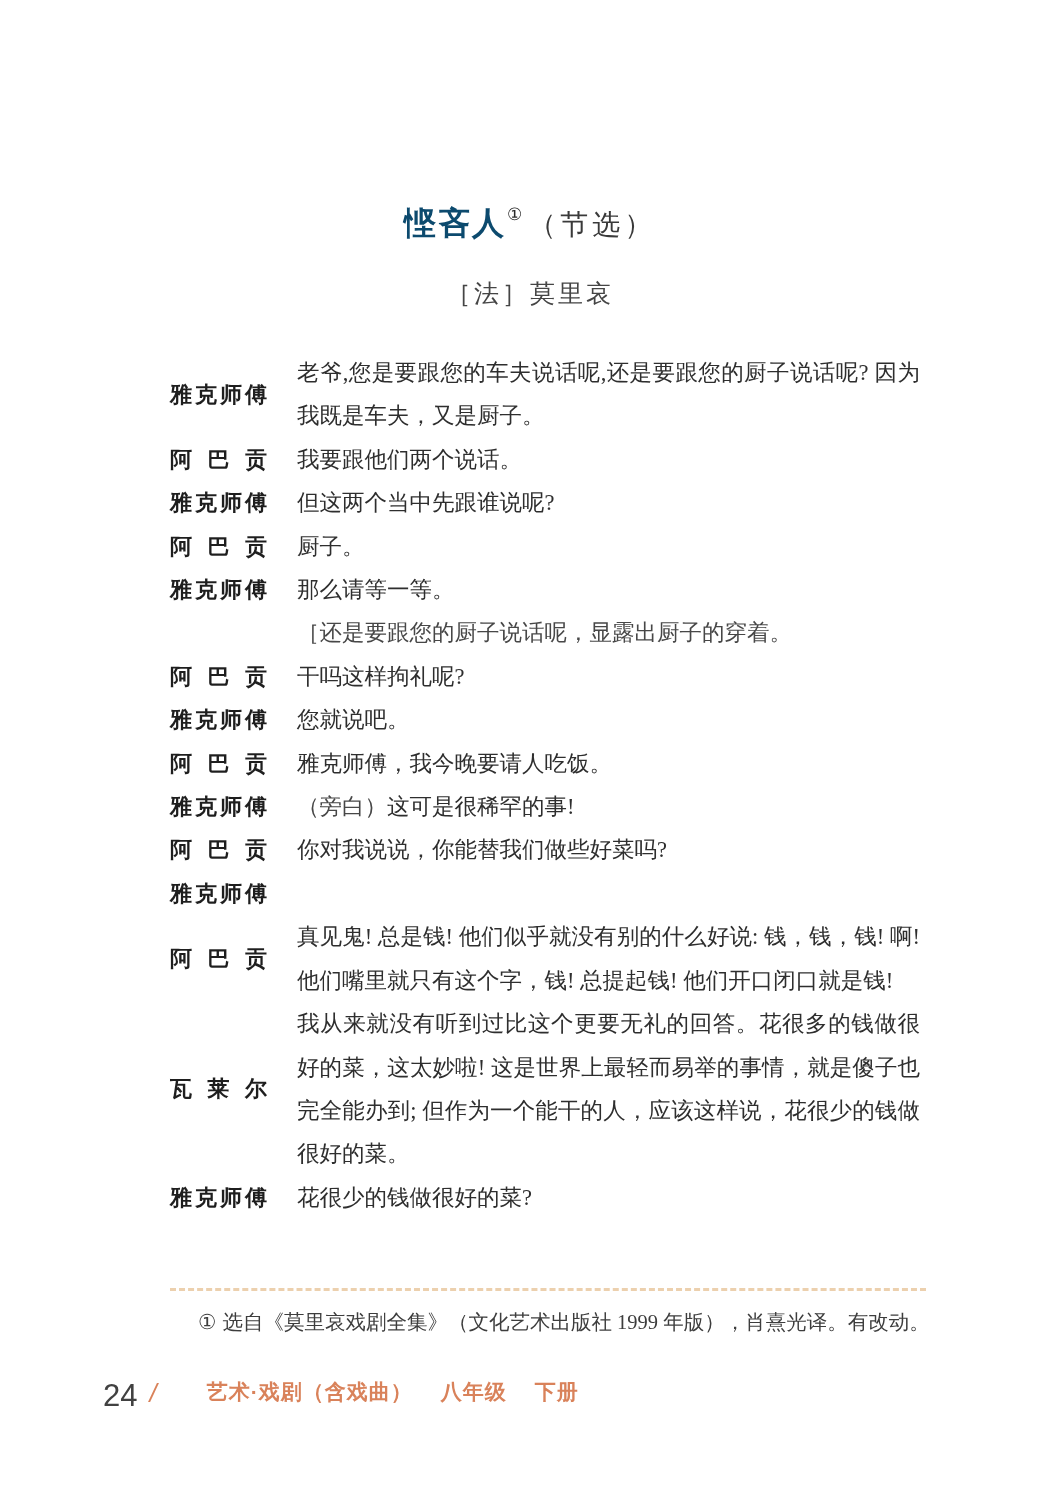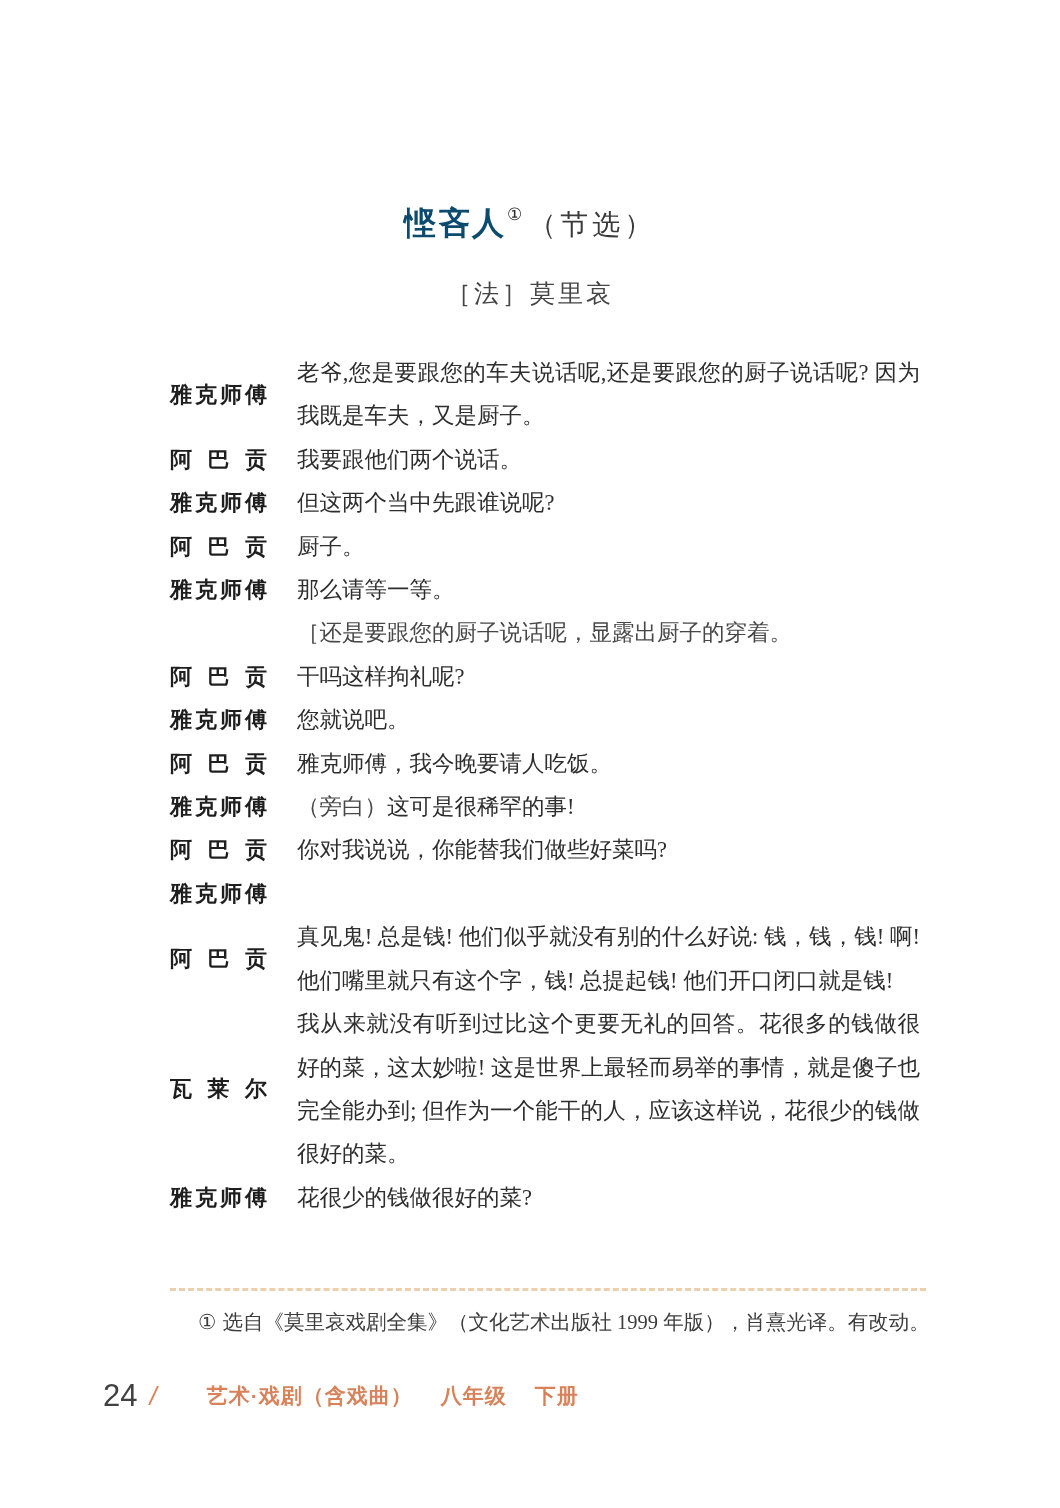--- a/index.html
+++ b/index.html
@@ -106,21 +106,21 @@
     margin-left: 28px;
   }
   .footnote .fn-marker { margin-right: 6px; }
 
   
   .footer {
     position: absolute;
     left: 103px;
     top: 1378px;
     display: flex;
-    align-items: center;
+    align-items: flex-start;
     white-space: nowrap;
   }
   .page-number {
     font-family: "Liberation Sans", sans-serif;
     font-size: 31px;
     font-weight: 400;
     color: #414141;
   }
   .footer-slash {
     font-family: "Liberation Sans", sans-serif;

